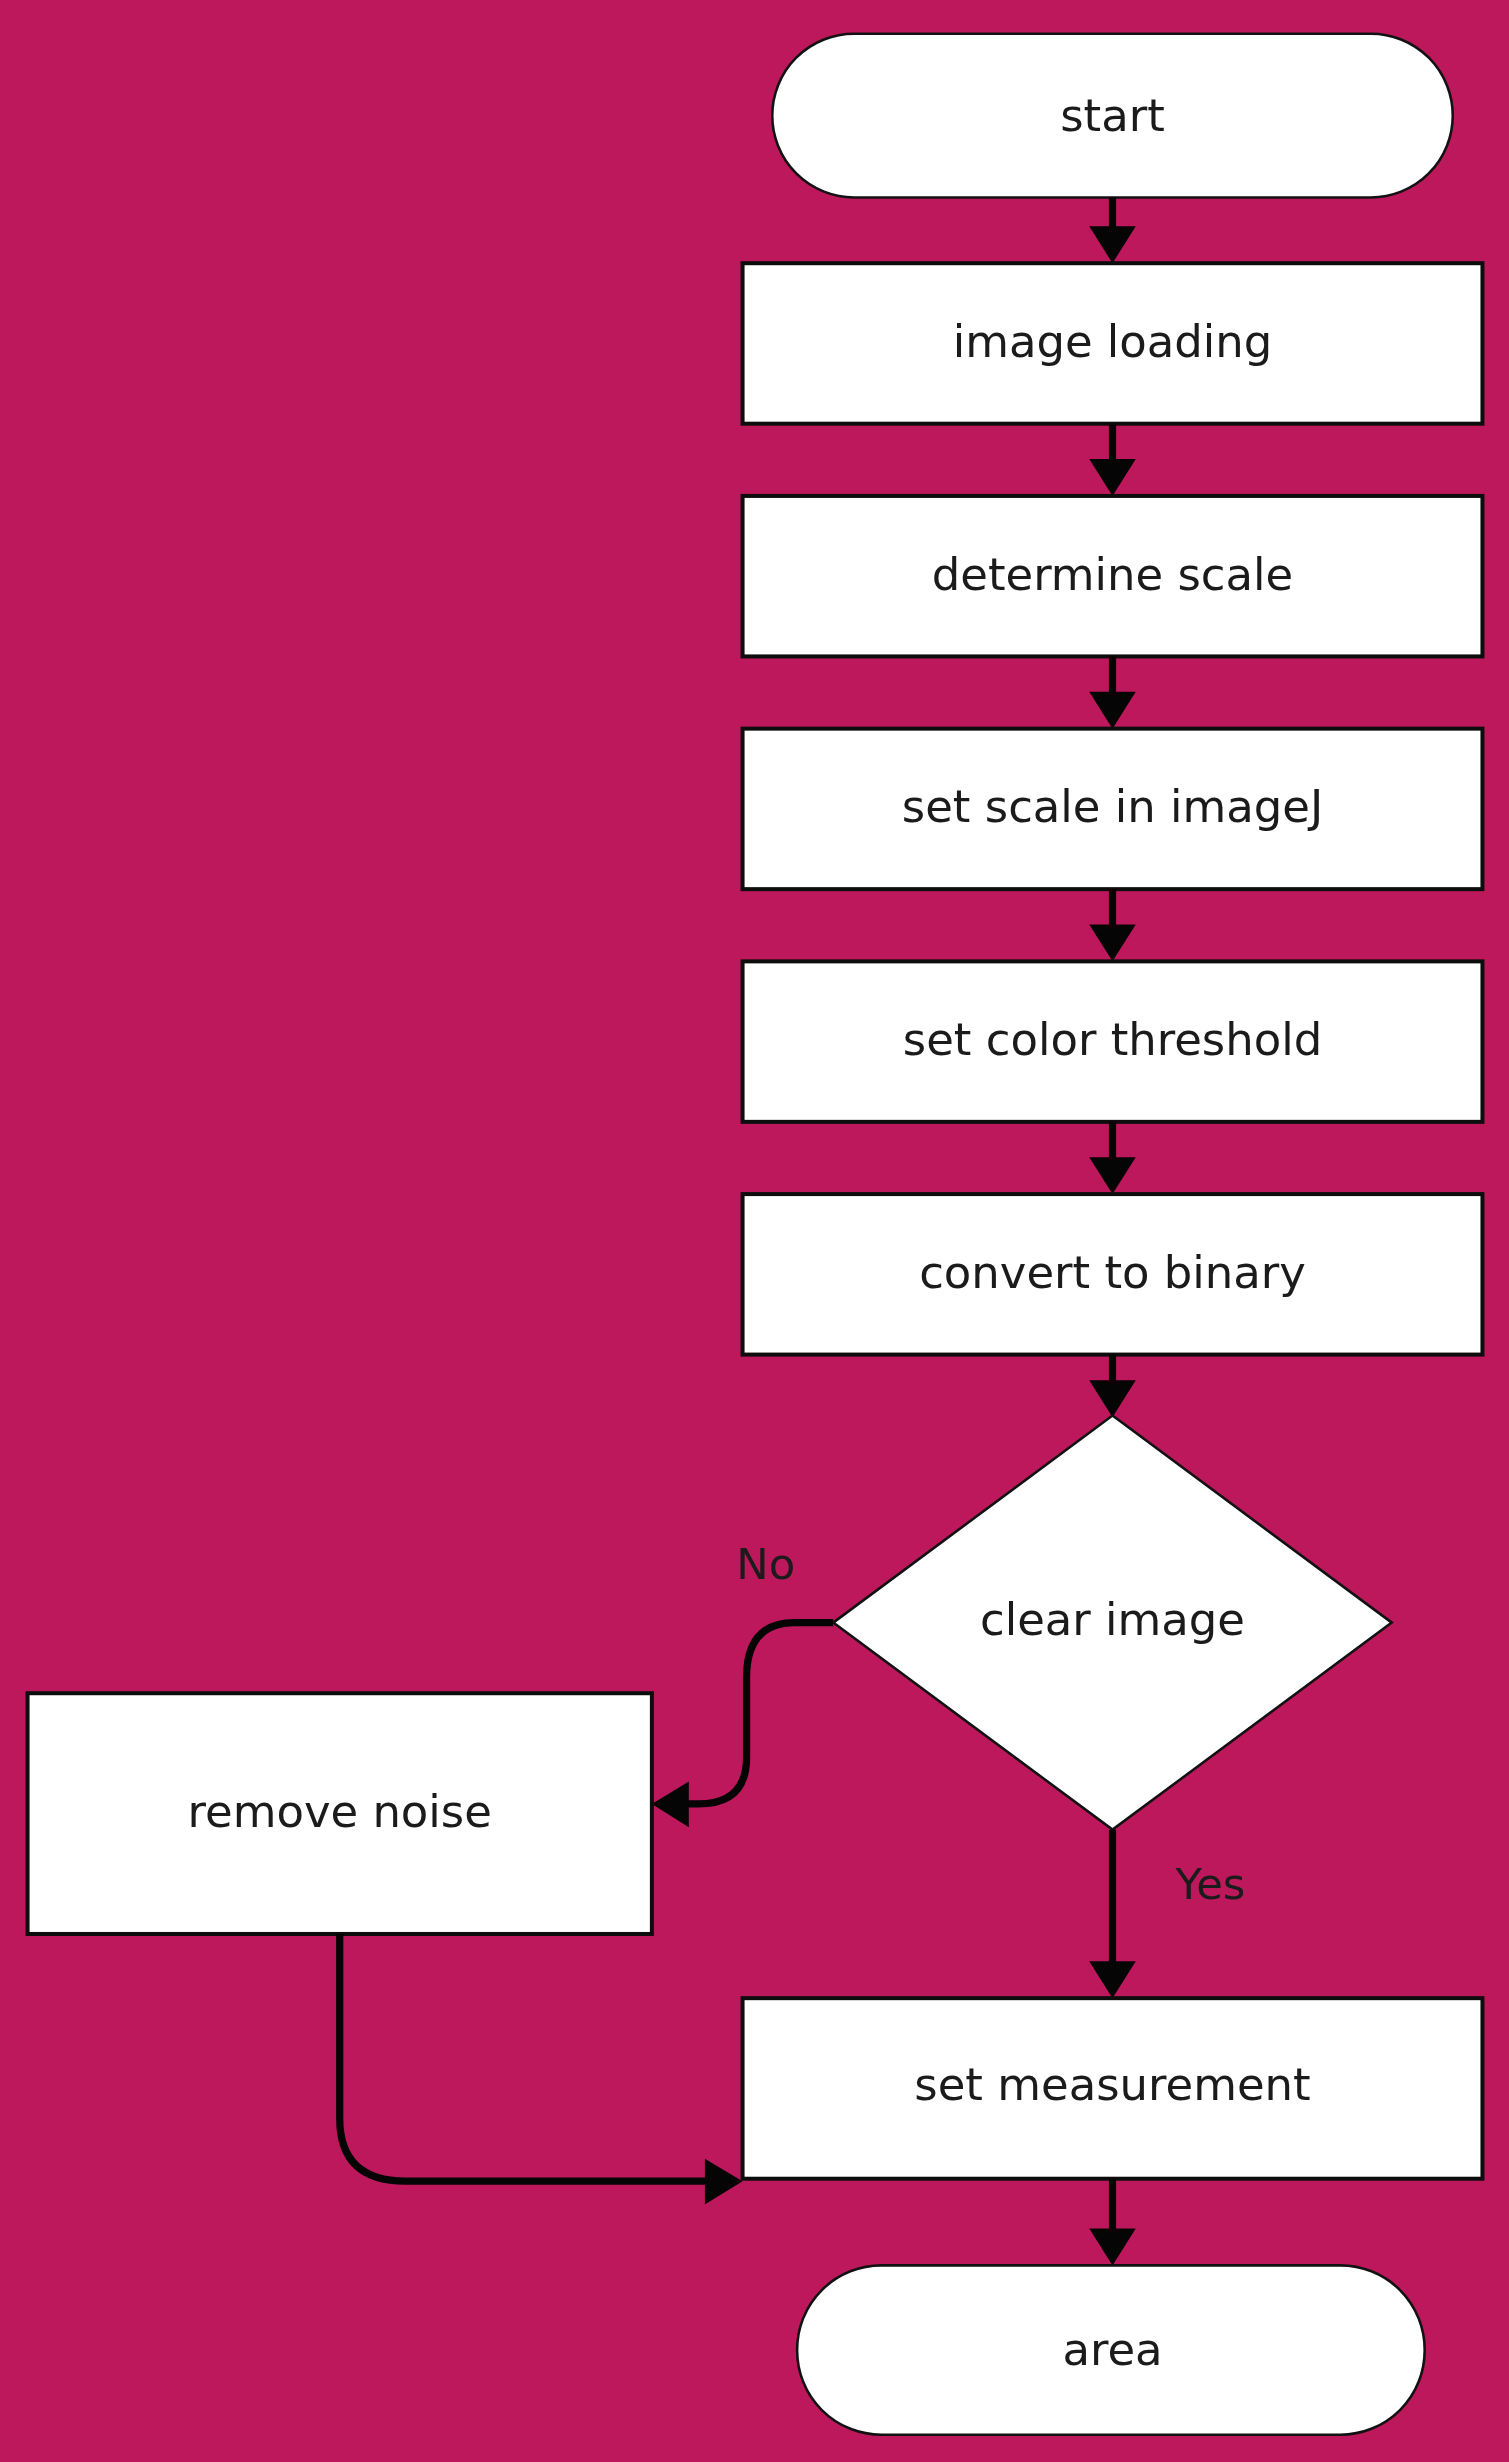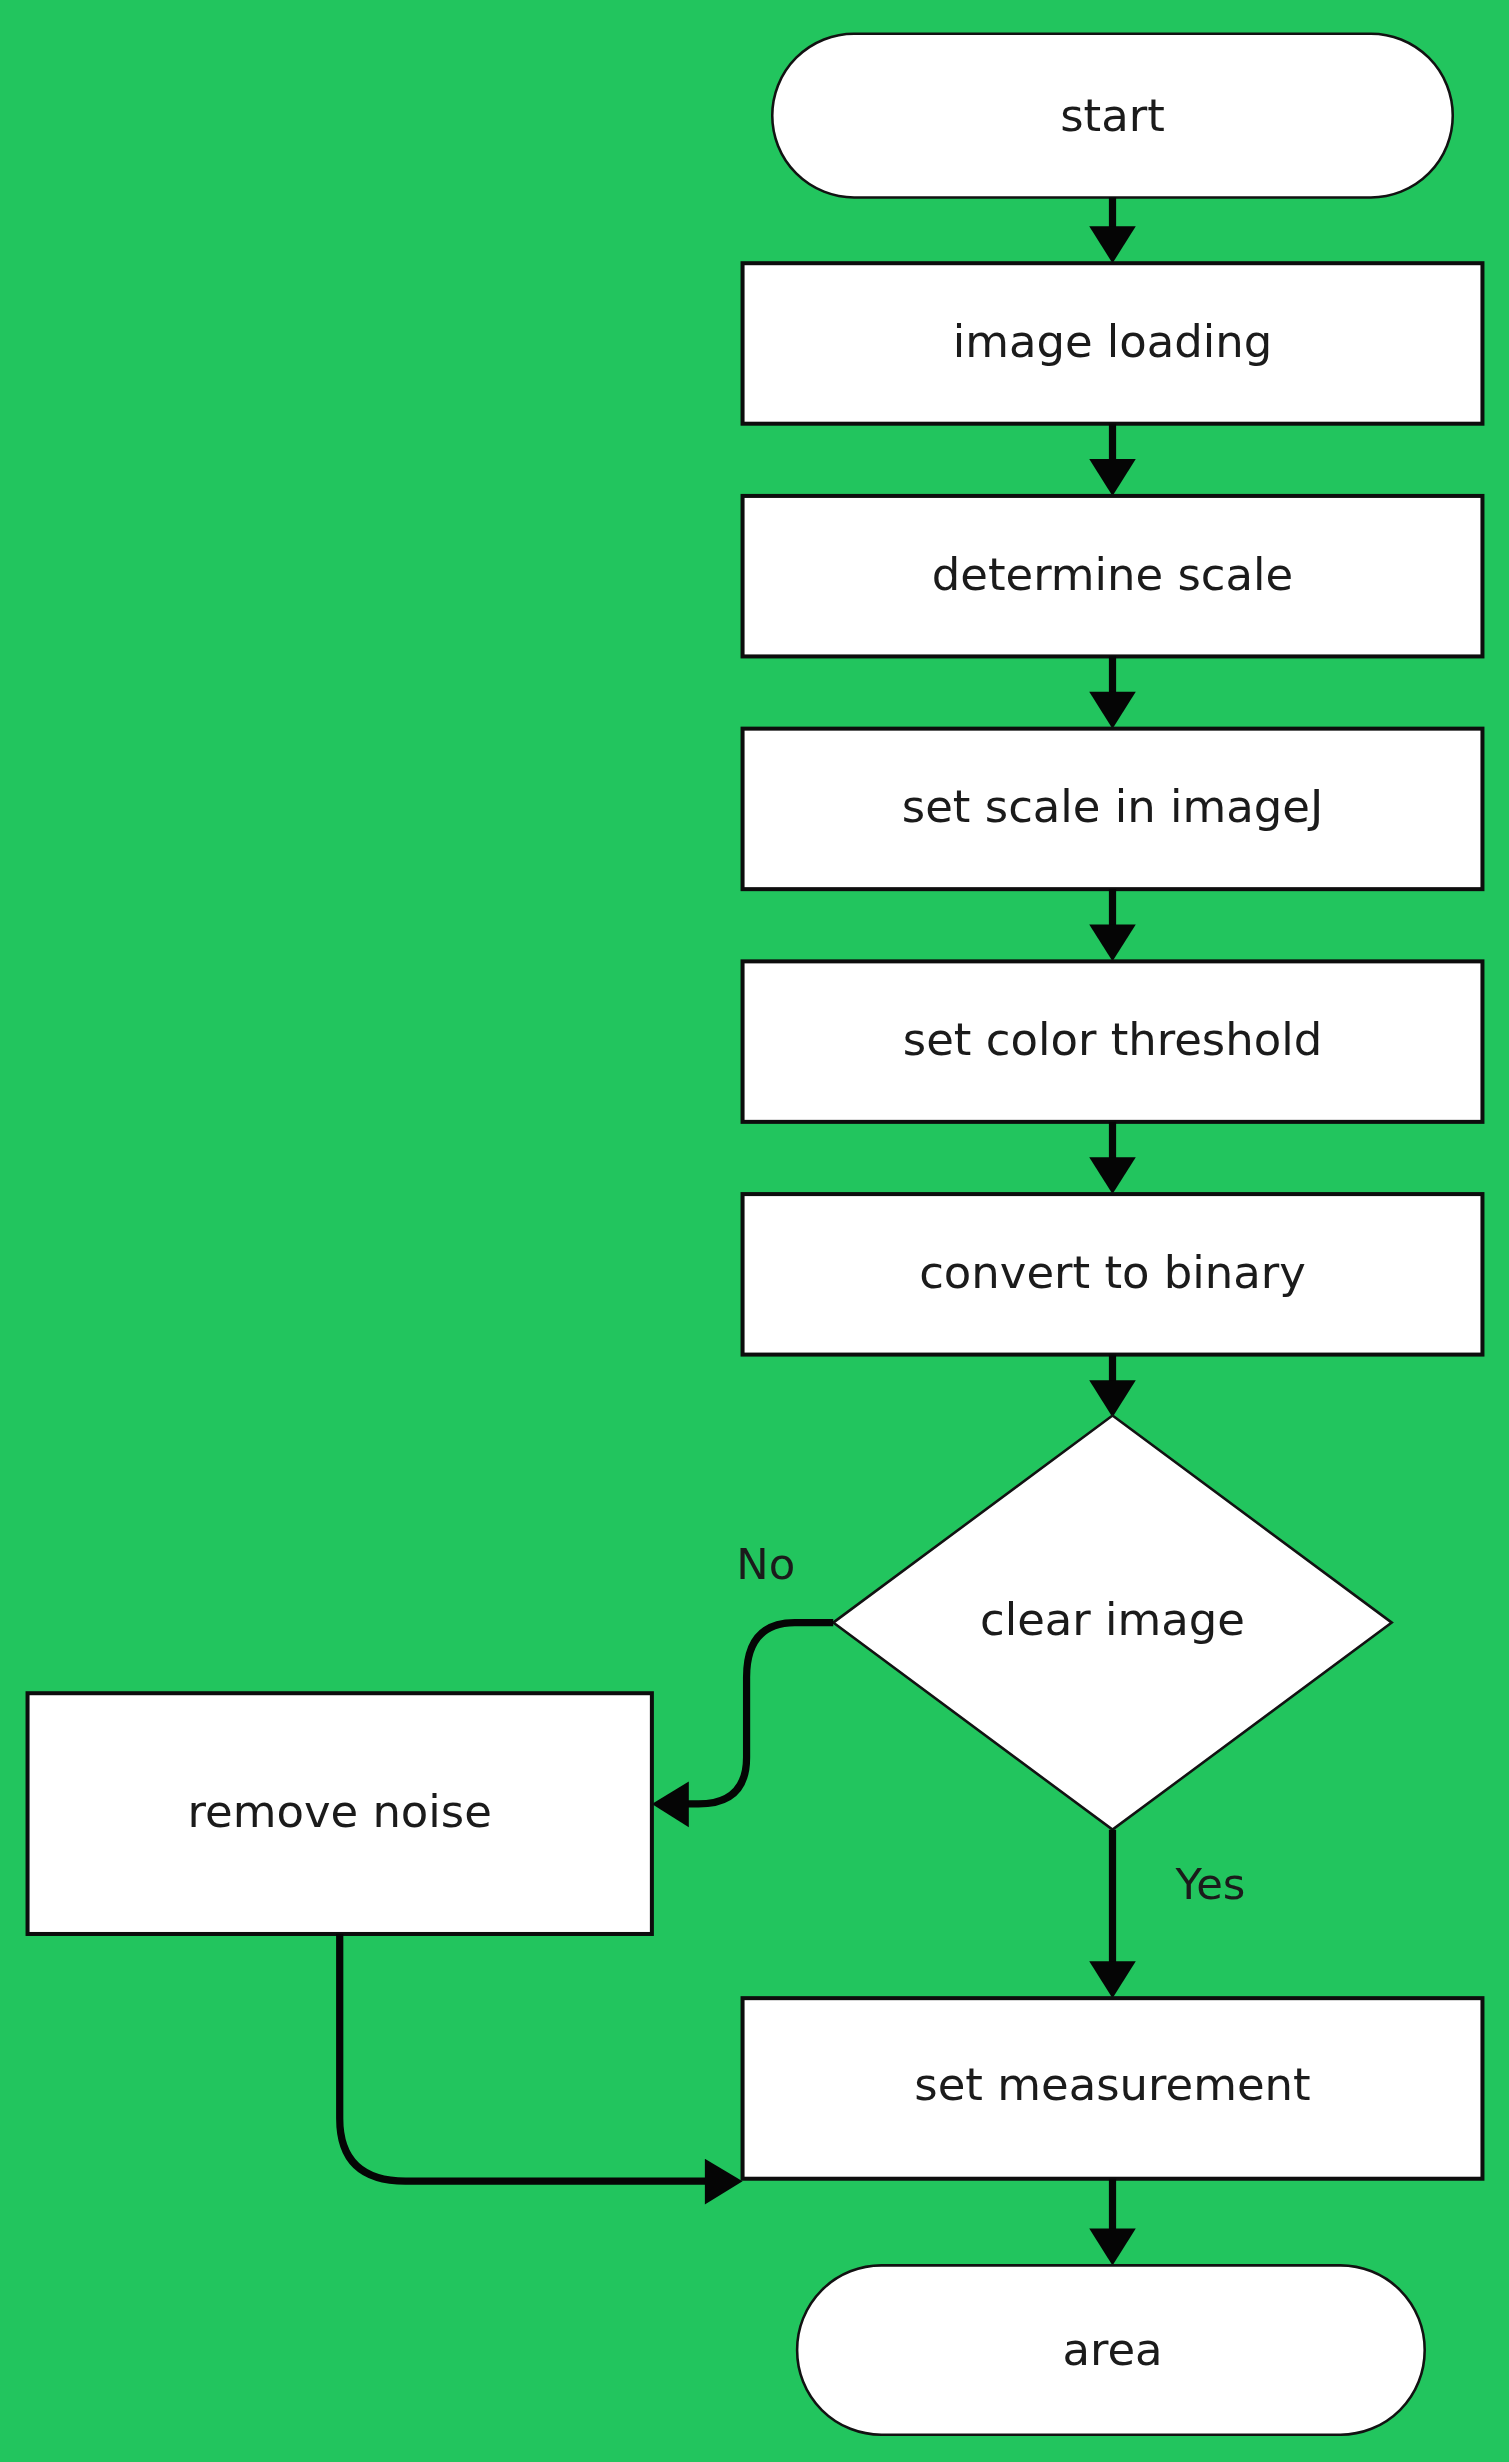--- a/index.html
+++ b/index.html
@@ -7,21 +7,21 @@
     padding: 0;
     background: #ffffff;
   }
   body {
     font-family: "DejaVu Sans", sans-serif;
   }
   #flowchart-root {
     position: relative;
     width: 1510px;
     height: 2462px;
-    background: #22c55e;
+    background: #be185d;
     overflow: hidden;
   }
   svg#flow-svg {
     display: block;
     width: 1510px;
     height: 2462px;
   }
   .node-shape {
     fill: #ffffff;
     stroke: #0d0d0d;

